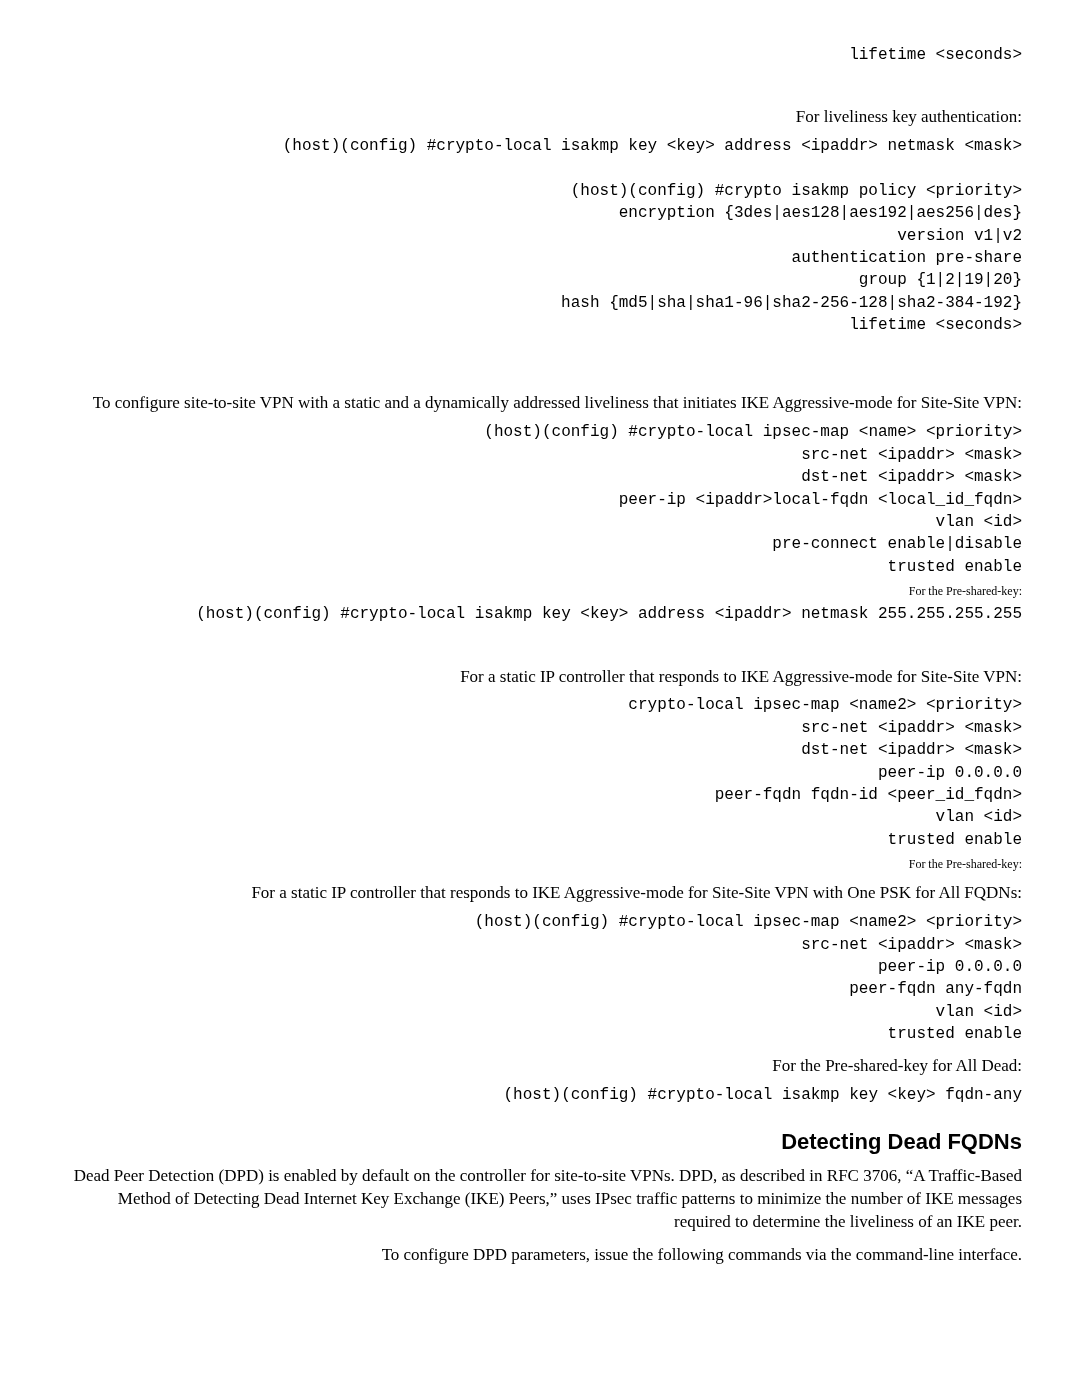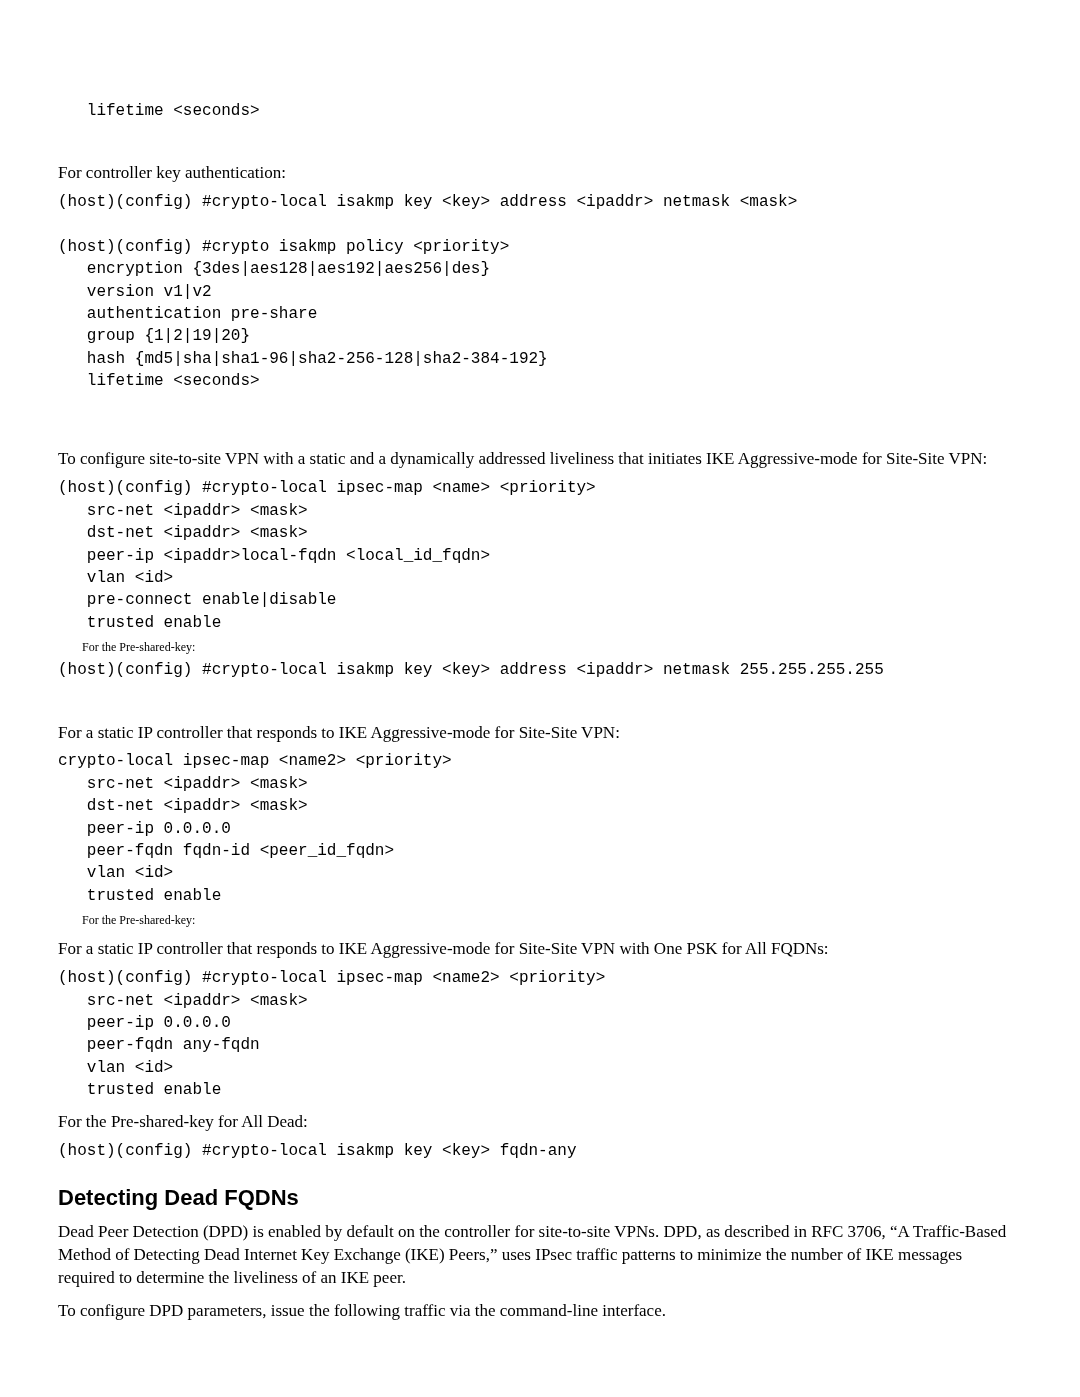--- a/index.html
+++ b/index.html
@@ -4,21 +4,22 @@
 <style>
   body {
     margin: 0;
     padding: 0;
     background: #fff;
     font-family: Georgia, 'Times New Roman', serif;
     color: #000;
     width: 1080px;
   }
   .page {
-    padding: 96px 58px 50px 58px;
+    padding: 40px 58px 50px 58px;
+    text-align: right;
   }
   .body-text {
     font-size: 17px;
     line-height: 1.35;
     margin: 10px 0 6px 0;
   }
   .code {
     font-family: 'Courier New', Courier, monospace;
     font-size: 16px;
     line-height: 1.4;
@@ -46,21 +47,21 @@
 </style>
 </head>
 <body>
 
 <div class="page">
 
   <div class="code">   lifetime &lt;seconds&gt;</div>
 
   <div class="vspace"></div>
 
-  <div class="body-text">For controller key authentication:</div>
+  <div class="body-text">For liveliness key authentication:</div>
   <div class="code">(host)(config) #crypto-local isakmp key &lt;key&gt; address &lt;ipaddr&gt; netmask &lt;mask&gt;</div>
   <div style="height:12px"></div>
   <div class="code">(host)(config) #crypto isakmp policy &lt;priority&gt;
    encryption {3des|aes128|aes192|aes256|des}
    version v1|v2
    authentication pre-share
    group {1|2|19|20}
    hash {md5|sha|sha1-96|sha2-256-128|sha2-384-192}
    lifetime &lt;seconds&gt;</div>
 
@@ -96,15 +97,15 @@
    peer-fqdn any-fqdn
    vlan &lt;id&gt;
    trusted enable</div>
 
   <div class="body-text">For the Pre-shared-key for All Dead:</div>
   <div class="code">(host)(config) #crypto-local isakmp key &lt;key&gt; fqdn-any</div>
 
   <h2 class="section-heading">Detecting Dead FQDNs</h2>
 
   <div class="body-text">Dead Peer Detection (DPD) is enabled by default on the controller for site-to-site VPNs. DPD, as described in RFC 3706, “A Traffic-Based Method of Detecting Dead Internet Key Exchange (IKE) Peers,” uses IPsec traffic patterns to minimize the number of IKE messages required to determine the liveliness of an IKE peer.</div>
-  <div class="body-text">To configure DPD parameters, issue the following traffic via the command-line interface.</div>
+  <div class="body-text">To configure DPD parameters, issue the following commands via the command-line interface.</div>
 
 </div>
 
 </body></html>

